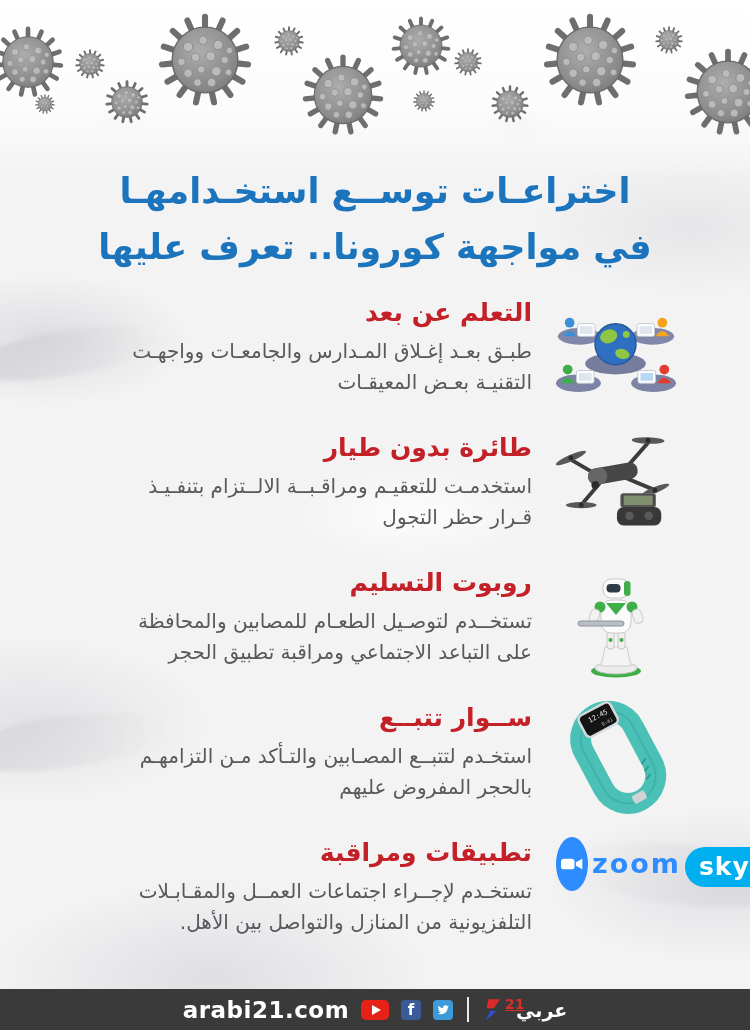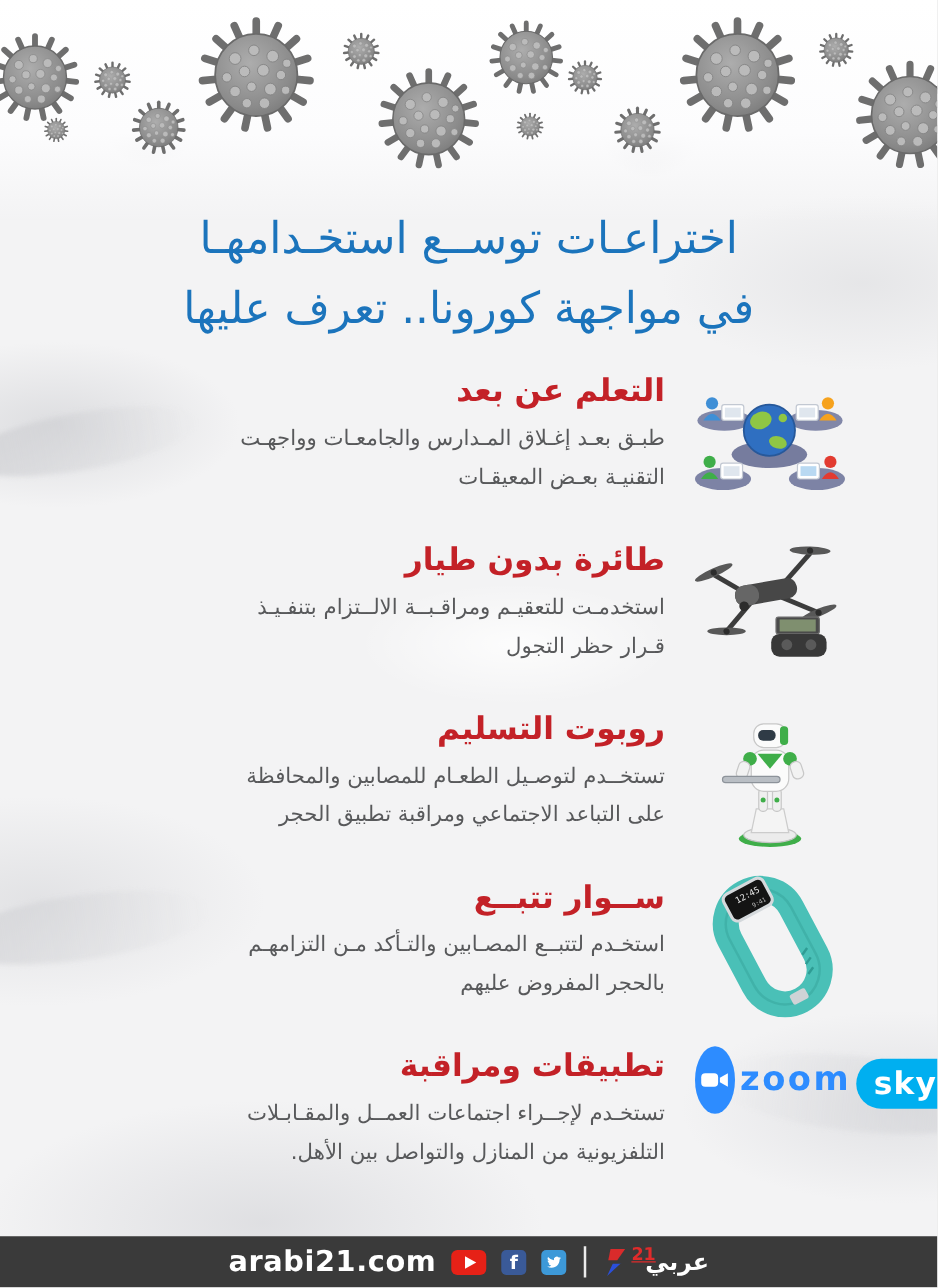--- a/index.html
+++ b/index.html
@@ -31,30 +31,30 @@
   .brush{position:absolute;border-radius:50%;filter:blur(2px);}
   .brush.b1{left:-30px;top:330px;width:190px;height:46px;transform:rotate(-10deg);
     background:linear-gradient(90deg,rgba(196,197,201,.55),rgba(196,197,201,0));}
   .brush.b2{left:-40px;top:716px;width:210px;height:52px;transform:rotate(-8deg);
     background:linear-gradient(90deg,rgba(198,199,203,.5),rgba(198,199,203,0));}
   .brush.b3{right:-50px;top:845px;width:230px;height:60px;transform:rotate(6deg);
     background:linear-gradient(270deg,rgba(200,201,205,.45),rgba(200,201,205,0));}
   
   .title{
     position:absolute;top:163px;left:0;right:0;text-align:center;
-    font-weight:normal;font-size:35px;line-height:56px;letter-spacing:0;
+    font-weight:bold;font-size:35px;line-height:56px;letter-spacing:0;
     direction:rtl;
   }
   
   .sections{position:absolute;top:297px;left:0;right:0;}
   .section{position:relative;height:135px;margin:0 70px;}
   .section .icon{position:absolute;right:0;top:2px;width:128px;display:flex;justify-content:center;align-items:flex-start;}
   .section .text{position:absolute;right:148px;left:-10px;top:0;direction:rtl;text-align:right;}
   .section h2{margin:0 0 7px 0;font-size:25px;line-height:32px;font-weight:bold;}
-  .section p{margin:0;font-size:17px;line-height:31px;}
+  .section p{margin:0;font-size:20px;line-height:31px;}
   .section p .l2{display:block;padding-left:0;}
   
   .apps{display:flex;flex-direction:row;align-items:center;gap:4px;width:120px;}
   .zoom-circle{width:54px;height:54px;border-radius:50%;display:flex;align-items:center;justify-content:center;}
   .zoom-label{font-weight:bold;font-size:27px;letter-spacing:2px;line-height:26px;}
   .skype-blob{margin-top:6px;padding:5px 14px 6px 14px;border-radius:24px;position:relative;}
   .skype-label{font-weight:bold;font-size:25px;color:#fff;letter-spacing:1px;}
   .skype-tm{position:absolute;top:2px;right:3px;font-size:7px;color:#fff;}
   
   .footer{

